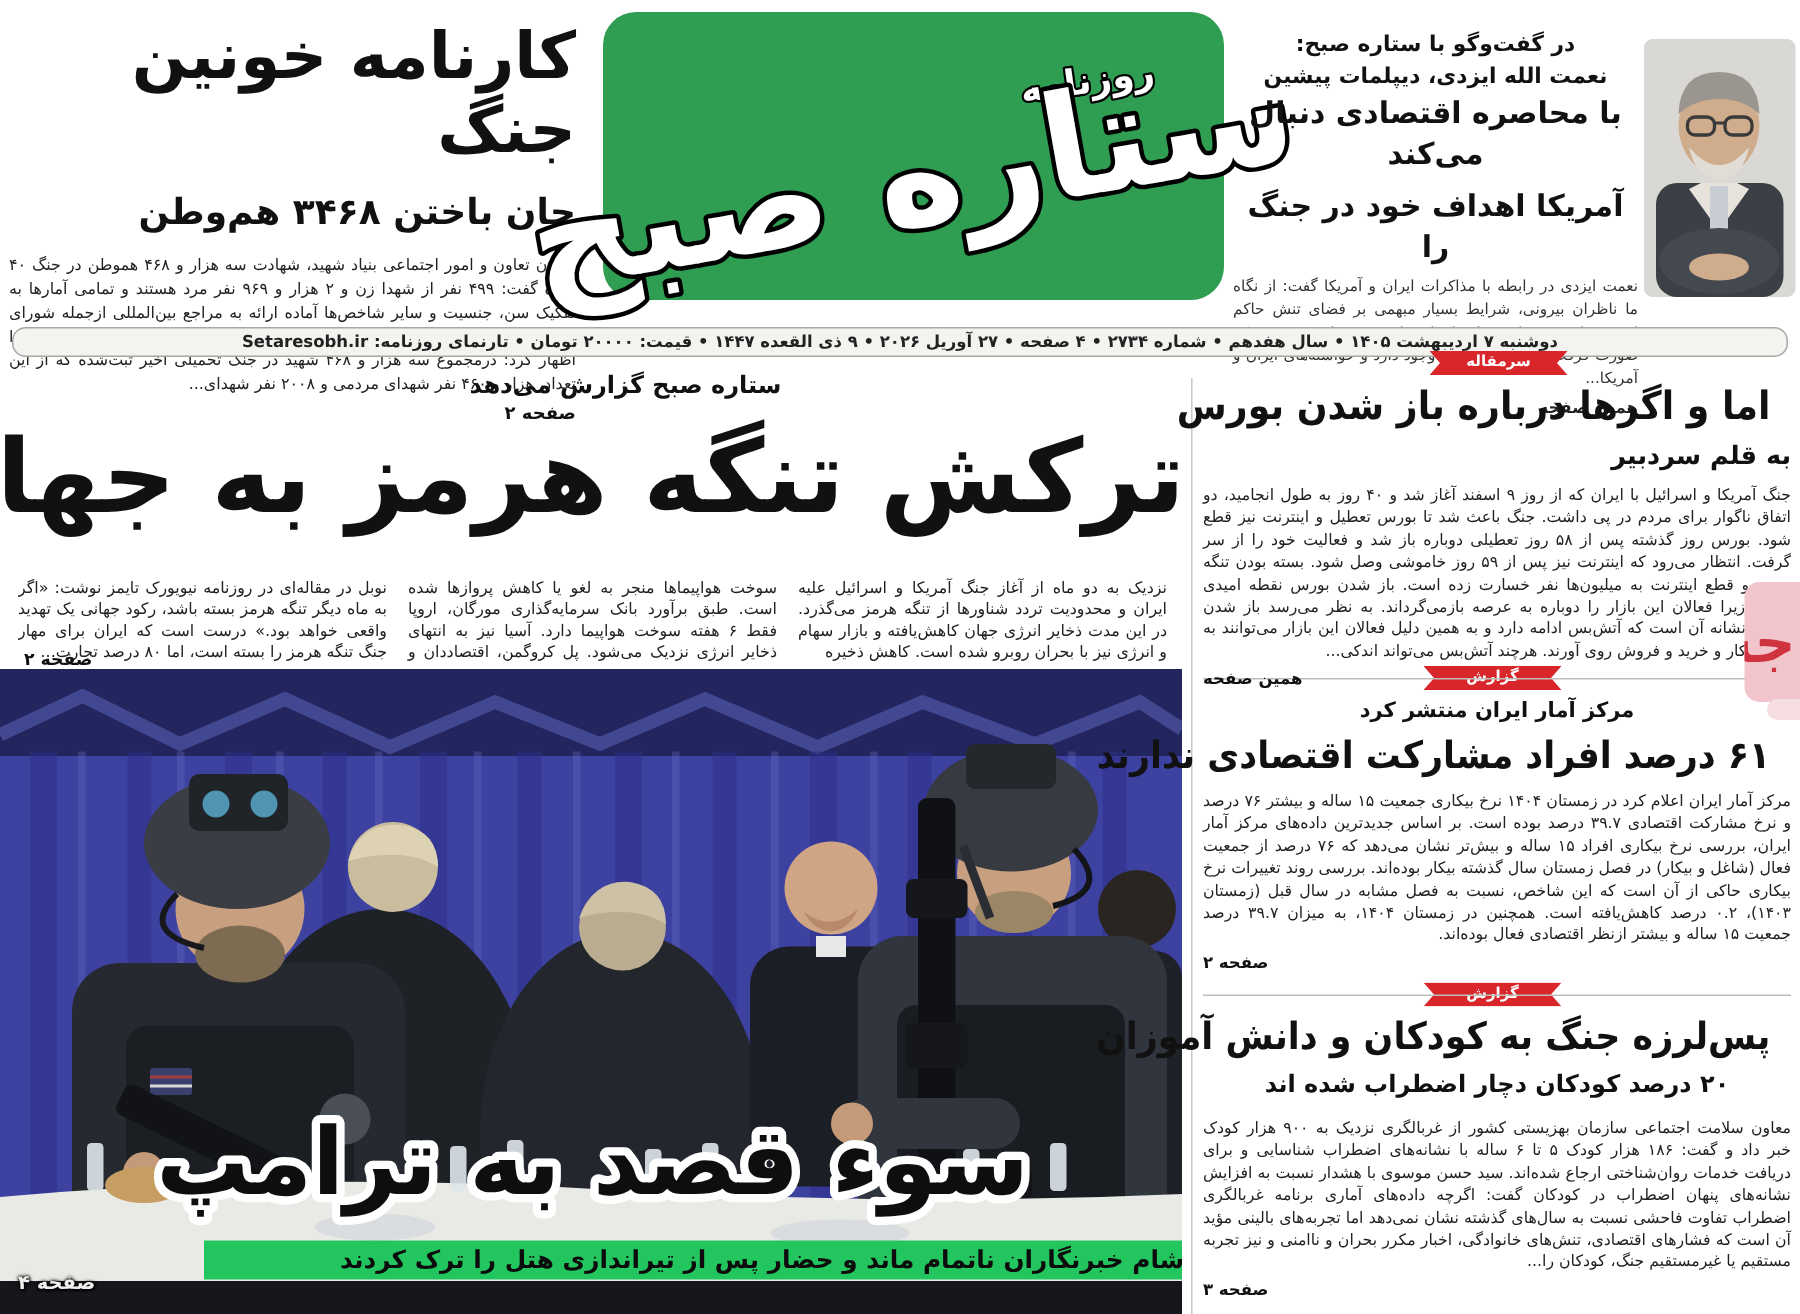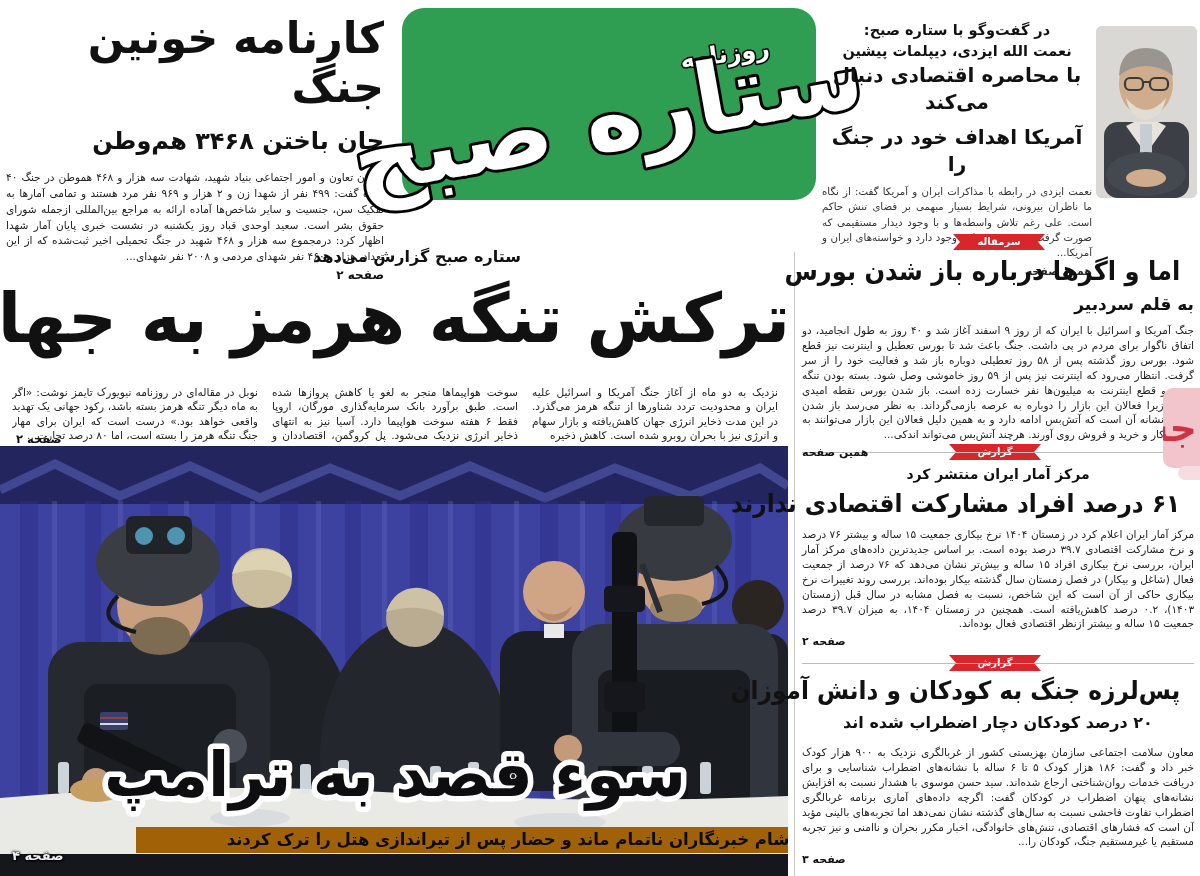--- a/index.html
+++ b/index.html
@@ -45,21 +45,21 @@
   .main-headline{
     position:absolute;left:0;top:258px;width:790px;text-align:center;font-size:68px;font-weight:bold;
     white-space:nowrap;line-height:1.8;letter-spacing:-2px;
   }
   .main-cols{position:absolute;left:12px;top:385px;width:766px;height:58px;overflow:hidden;display:flex;gap:14px;}
   .main-cols .col{flex:1;font-size:10.6px;line-height:1.35;text-align:justify;color:#222;}
   .main-pref{position:absolute;left:16px;top:432px;font-size:11.5px;font-weight:bold;}
   
   .photo{position:absolute;left:0;top:446px;width:788px;height:430px;overflow:hidden;background:#3b3f9a;}
   .photo-caption{
-    position:absolute;left:136px;top:381px;width:744px;height:26px;background:#a16207;
+    position:absolute;left:136px;top:381px;width:744px;height:26px;background:#22c55e;
     text-align:center;font-size:16.5px;font-weight:bold;line-height:26px;color:#0c0c0c;
   }
   .photo-pref{
     position:absolute;left:12px;top:402px;font-size:13px;font-weight:bold;color:#efefef;
     text-shadow:0 0 3px #000,0 0 2px #000,1px 1px 2px #000;
   }
   .overlay-title-svg{position:absolute;left:55px;top:278px;}
   
   .vline{position:absolute;left:794px;top:252px;height:624px;width:1px;background:#c8c8c4;}
   .hline{position:absolute;left:802px;width:392px;height:1px;background:#bdbdb9;}
@@ -125,20 +125,21 @@
       <path d="M23 50 Q24 22 50 22 Q76 22 77 50 Q66 40 50 40 Q34 40 23 50 Z" fill="#9a958e"></path>
       <path d="M30 72 Q50 96 70 72 Q66 92 50 94 Q34 92 30 72 Z" fill="#e2ddd4"></path>
       <rect x="29" y="52" width="18" height="12" rx="5" fill="none" stroke="#3a3a3a" stroke-width="2.2"></rect>
       <rect x="54" y="52" width="18" height="12" rx="5" fill="none" stroke="#3a3a3a" stroke-width="2.2"></rect>
       <line x1="47" y1="56" x2="54" y2="56" stroke="#3a3a3a" stroke-width="2"></line>
       <ellipse cx="50" cy="148" rx="40" ry="22" fill="#44484f"></ellipse>
       <ellipse cx="50" cy="152" rx="20" ry="9" fill="#cfac8b"></ellipse>
     </svg>
   </div>
 
+  <div class="datebar rtl">دوشنبه ۷ اردیبهشت ۱۴۰۵ • سال هفدهم • شماره ۲۷۳۴ • ۴ صفحه • ۲۷ آوریل ۲۰۲۶ • ۹ ذی القعده ۱۴۴۷ • قیمت: ۲۰۰۰۰ تومان • تارنمای روزنامه: Setaresobh.ir</div>
 
   <div class="ribbon editorial-badge">سرمقاله</div>
   <div class="ribbon report-badge-1">گزارش</div>
   <div class="ribbon report-badge-2">گزارش</div>
 
   <div class="main-kicker rtl">ستاره صبح گزارش می‌دهد</div>
   <div class="main-headline rtl">ترکش تنگه هرمز به جهان</div>
   <div class="main-cols rtl">
     <div class="col">نزدیک به دو ماه از آغاز جنگ آمریکا و اسرائیل علیه ایران و محدودیت تردد شناورها از تنگه هرمز می‌گذرد. در این مدت ذخایر انرژی جهان کاهش‌یافته و بازار سهام و انرژی نیز با بحران روبرو شده است. کاهش ذخیره</div>
     <div class="col">سوخت هواپیماها منجر به لغو یا کاهش پروازها شده است. طبق برآورد بانک سرمایه‌گذاری مورگان، اروپا فقط ۶ هفته سوخت هواپیما دارد. آسیا نیز به انتهای ذخایر انرژی نزدیک می‌شود. پل کروگمن، اقتصاددان و برنده جایزه</div>

